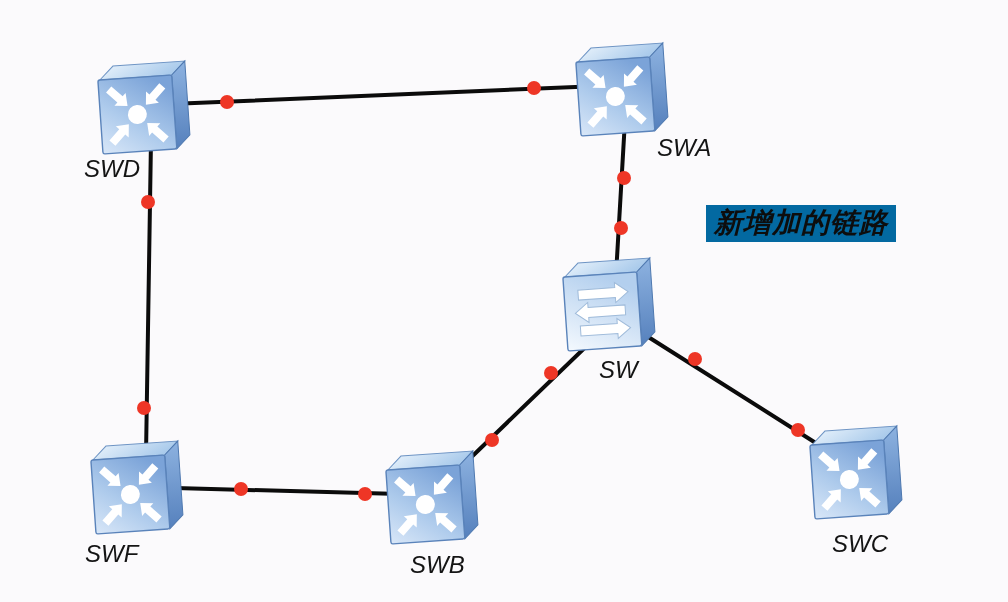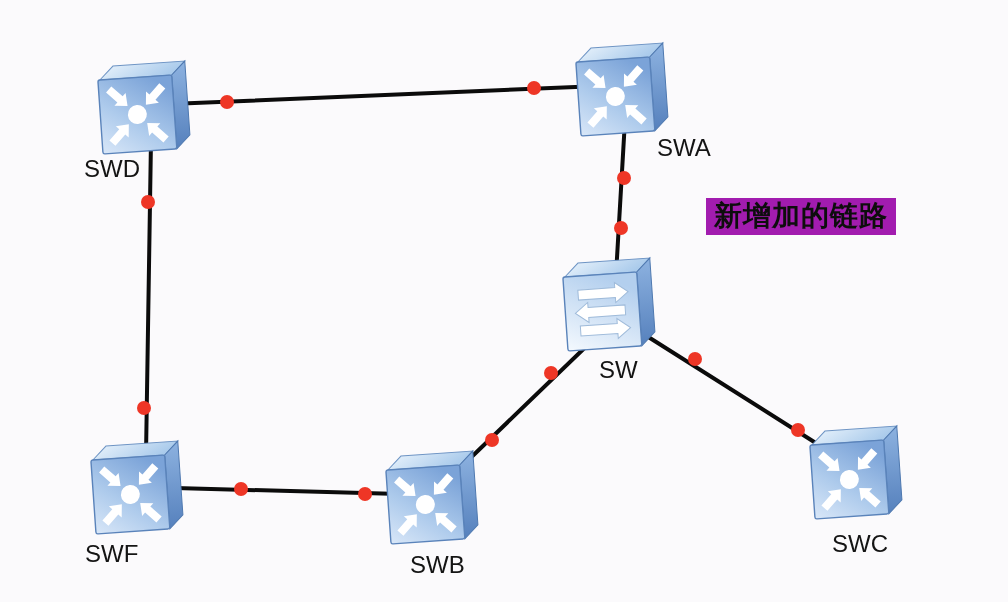--- a/index.html
+++ b/index.html
@@ -3,21 +3,21 @@
 <meta charset="utf-8">
 <style>
   html, body {
     margin: 0; padding: 0;
     width: 1008px; height: 602px;
     overflow: hidden;
     font-family: "Liberation Sans", sans-serif;
   }
   #stage {
     position: relative;
-    width: 1008px; height: 462px;
+    width: 1008px; height: 462px; font-style: italic;
   }
   #diagram-svg {
     position: absolute; left: 0; top: 0;
     width: 1008px; height: 602px;
     display: block;
   }
   #annotation-label {
     position: absolute;
     padding: 2px 8px 3px 8px;
     font-size: 28px;
@@ -118,14 +118,14 @@
     <g id="labels-layer">
         <text x="84" y="177" fill="#141414" class="node-label">SWD</text>
         <text x="657" y="156" fill="#141414" class="node-label">SWA</text>
         <text x="599" y="378" fill="#141414" class="node-label">SW</text>
         <text x="85" y="562" fill="#141414" class="node-label">SWF</text>
         <text x="410" y="573" fill="#141414" class="node-label">SWB</text>
         <text x="832" y="552" fill="#141414" class="node-label">SWC</text>
       </g>
   </svg>
 
-  <div id="annotation-label" style="left: 706px; top: 198px; background: #a21caf; color: rgb(13, 13, 13);">新增加的链路</div>
+  <div id="annotation-label" style="left: 706px; top: 205px; background: #0369a1; color: rgb(13, 13, 13);">新增加的链路</div>
 </div>
 
 </body></html>

